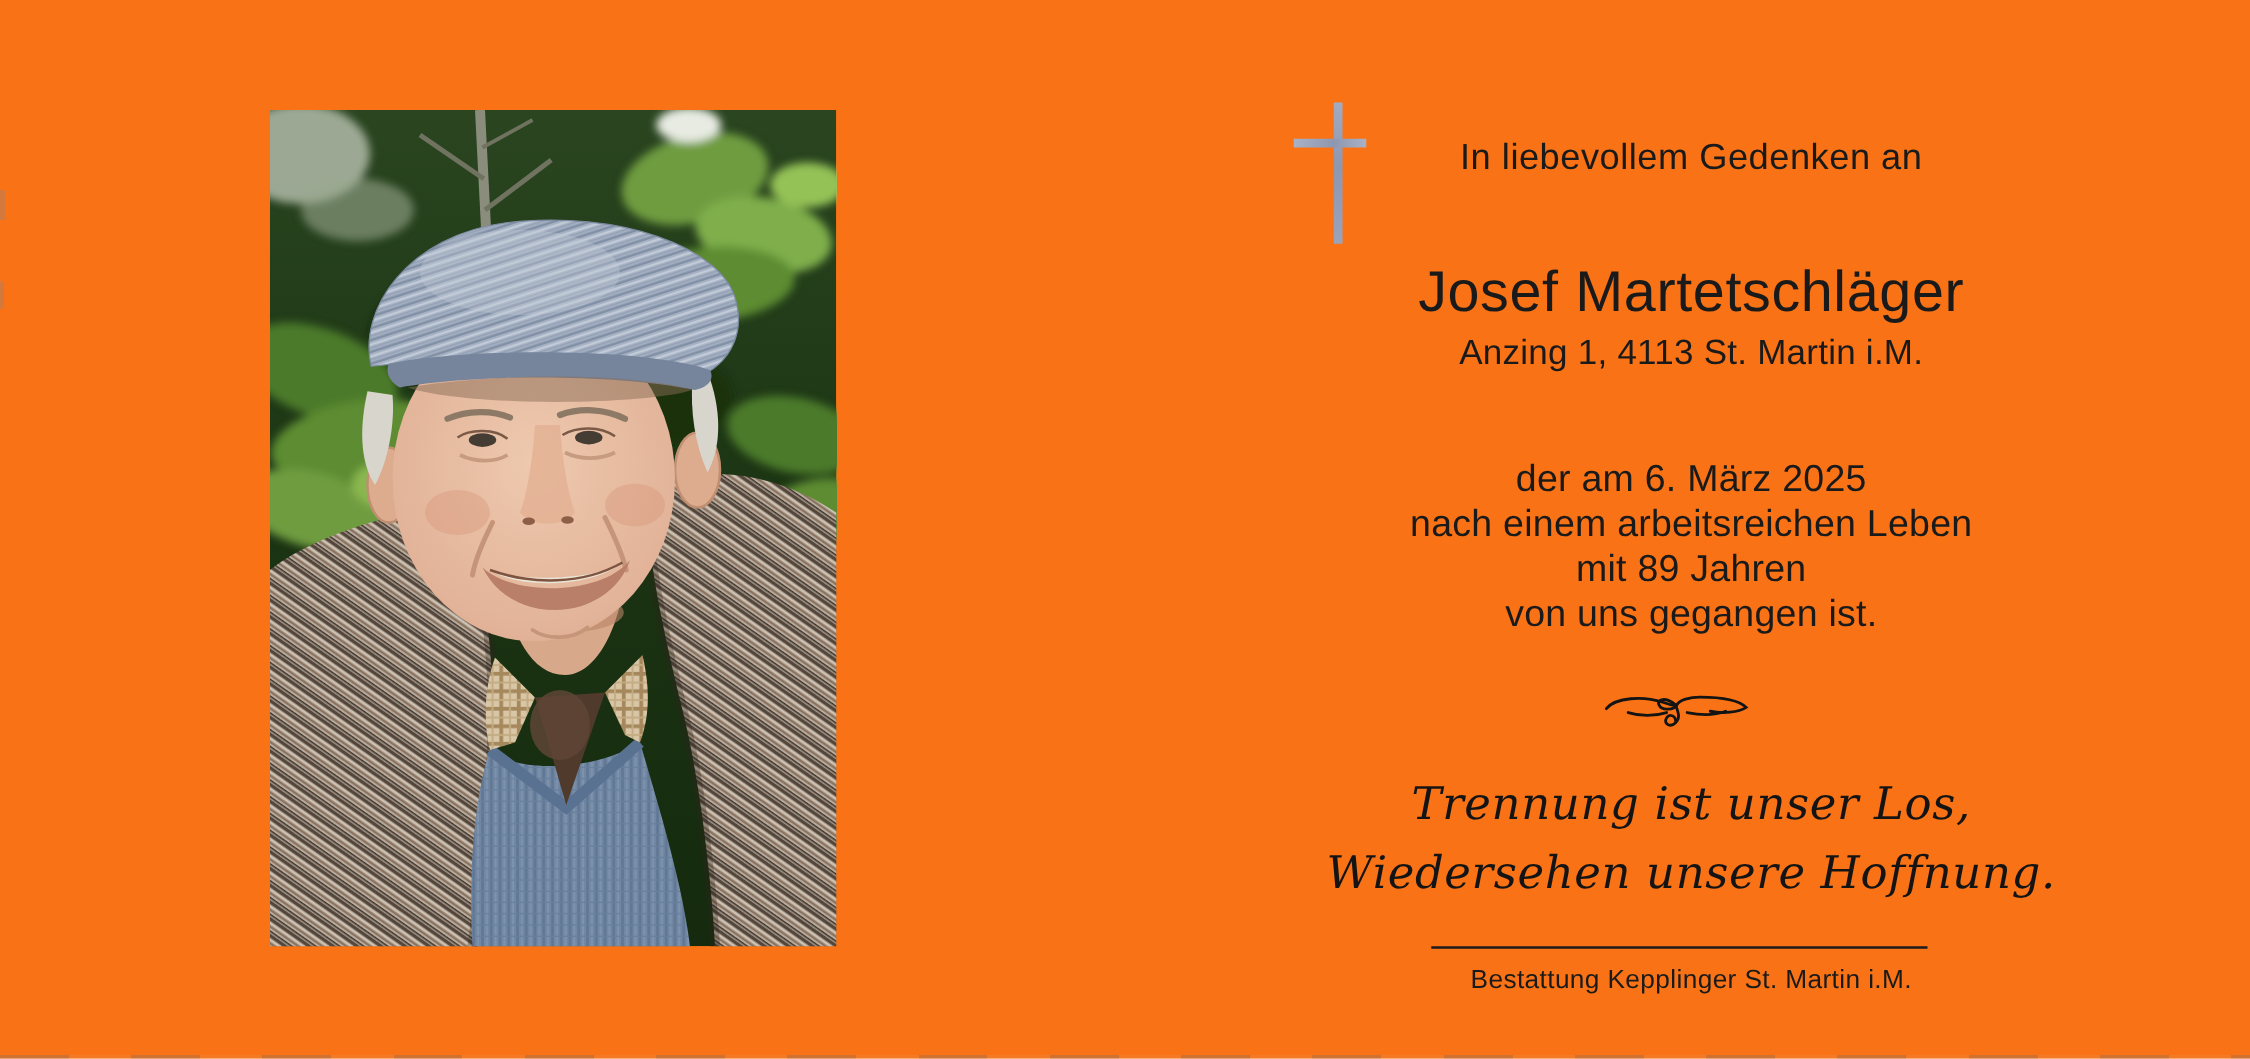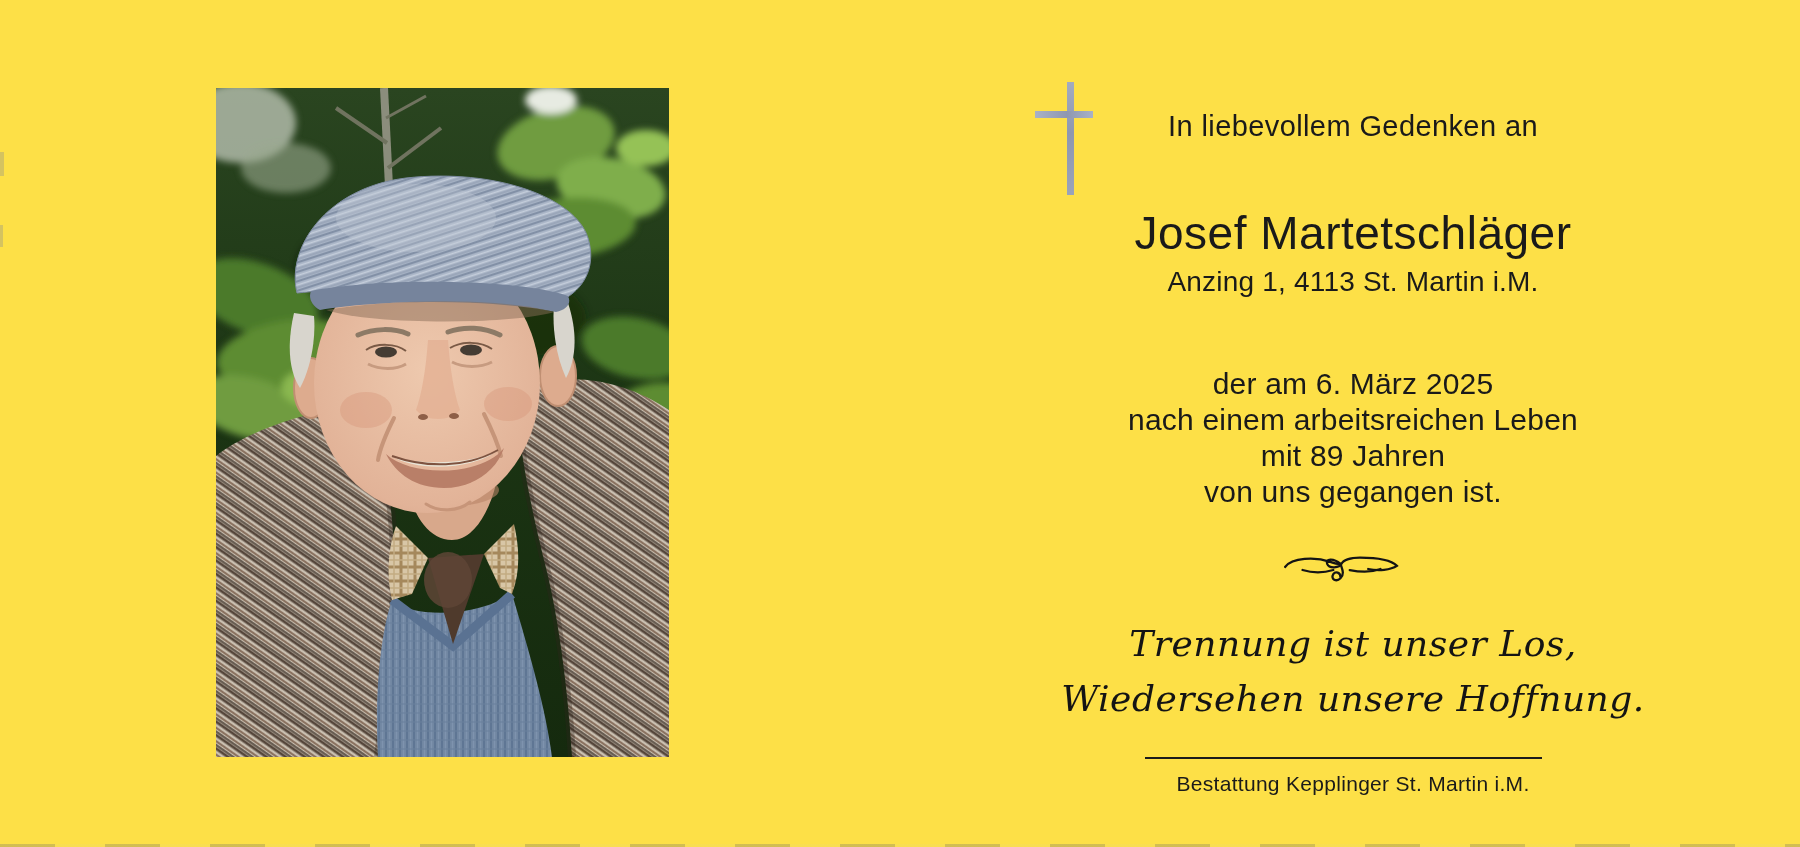--- a/index.html
+++ b/index.html
@@ -1,17 +1,17 @@
 <!DOCTYPE html>
 <html><head>
 <meta charset="utf-8">
 <style>
   html,body{margin:0;padding:0;background:#ffffff;}
   body{width:1800px;height:847px;position:relative;font-family:"Liberation Sans",sans-serif;color:#1a1a1a;}
-  .card{position:absolute;inset:0;background:#fde047;overflow:hidden;}
+  .card{position:absolute;inset:0;background:#f97316;overflow:hidden;}
 
   
   .photo{position:absolute;left:216px;top:88px;width:453px;height:669px;}
   .photo svg{display:block;width:100%;height:100%;}
 
   
   .cross{position:absolute;left:1035px;top:82px;width:58px;height:113px;}
   .cross .v{position:absolute;left:32px;top:0;width:7px;height:113px;
     background:linear-gradient(180deg,#a3abc0,#8e97b0 45%,#9aa3ba);filter:blur(.4px);}
   .cross .h{position:absolute;left:0;top:29px;width:58px;height:7px;

